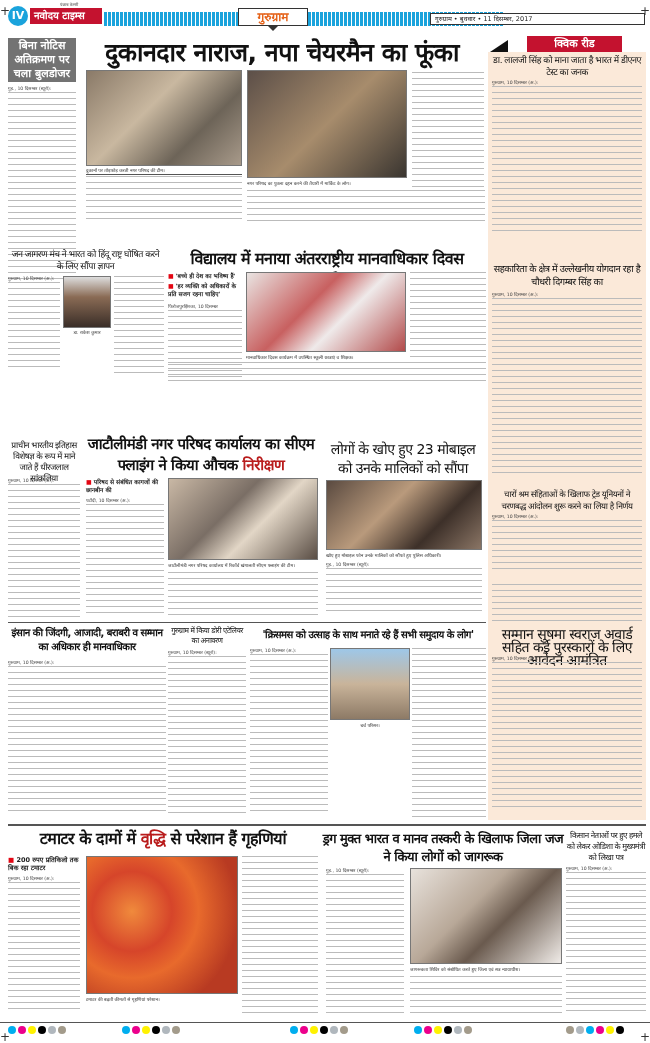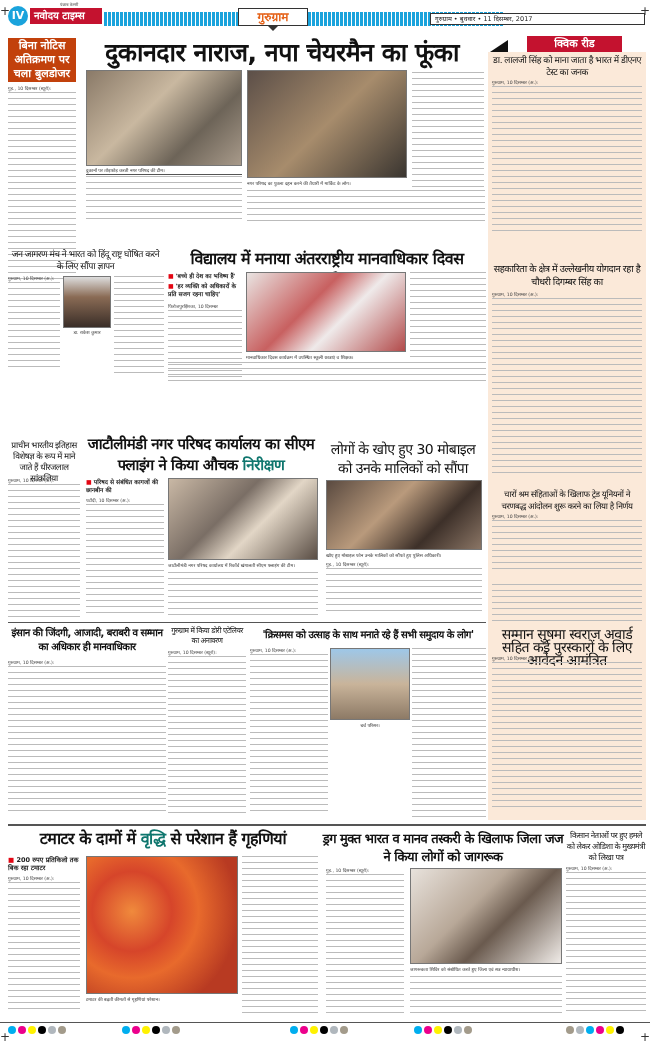--- a/index.html
+++ b/index.html
@@ -10,23 +10,23 @@
   .pgnum { left: 8px; top: 6px; width: 20px; height: 20px; border-radius: 50%; background: #1aa3dc; color: #fff; font-size: 11px; font-weight: bold; text-align: center; line-height: 20px; }
   .brand { left: 30px; top: 8px; width: 72px; height: 16px; background: #c4122f; color: #fff; font-size: 10px; font-weight: bold; line-height: 16px; padding-left: 4px; }
   .brand-sub { left: 60px; top: 2px; font-size: 4px; color: #333; }
   .stripes { left: 104px; top: 12px; width: 400px; height: 14px;
     background: repeating-linear-gradient(90deg, #1aa3dc 0 3px, #fff 3px 4px); }
   .section-tab { left: 238px; top: 8px; width: 70px; height: 18px; background: #fff; border: 1px solid #333; color: #e5631a; font-size: 12px; font-weight: bold; text-align: center; line-height: 16px; }
   .section-arrow { left: 268px; top: 26px; width: 0; height: 0; border-left: 5px solid transparent; border-right: 5px solid transparent; border-top: 5px solid #333; }
   .dateline { left: 430px; top: 13px; width: 215px; height: 12px; border: 1px solid #333; background: #fff; font-size: 6.5px; line-height: 10px; padding-left: 4px; }
   .crop { font-size: 12px; color: #333; }
 
-  .redbox { background: #c2410c; color: #fff; font-weight: bold; text-align: center; }
+  .redbox { background: #737373; color: #fff; font-weight: bold; text-align: center; }
   .hl { font-weight: bold; color: #111; text-align: center; letter-spacing: -0.5px; }
-  .blue { color: #0f766e; }
+  .blue { color: #b91c1c; }
   .body-text { font-size: 4.6px; line-height: 6px; color: #444; text-align: justify; overflow: hidden; }
   .photo { background: linear-gradient(135deg, #8a7a68, #c9b8a0 40%, #6d6458 70%, #a89a8a); border: 1px solid #777; }
   .caption { font-size: 4.6px; color: #333; border-bottom: 1px solid #555; padding-bottom: 1px; }
   .rule { background: #555; height: 1px; }
   .beige { background: #fbe9d9; }
   .quickread { background: #c4122f; color: #fff; font-size: 11px; font-weight: bold; text-align: center; }
   .bullet::before { content: "■ "; color: #e30613; }
   .sub-bullet { font-size: 6px; font-weight: bold; color: #222; line-height: 8px; }
   .filler { color: transparent; background: repeating-linear-gradient(180deg, #bbb 0 1px, transparent 1px 6px); }
   .regmarks { display: flex; gap: 2px; }
@@ -129,21 +129,21 @@
 <div class="abs body-text" style="left:86px;top:498px;width:78px;height:120px;">
   <span>पटौदी, 10 दिसम्बर (अ.):</span>
   <div class="filler" style="height:110px;"></div>
 </div>
 <div class="abs photo" style="left:168px;top:478px;width:150px;height:82px;background:linear-gradient(135deg,#c9b8a5,#7a6e65 40%,#e2d6c6 60%,#5a4e45);"></div>
 <div class="abs caption" style="left:168px;top:562px;width:150px;border:none;">जाटौलीमंडी नगर परिषद कार्यालय में रिकॉर्ड खंगालती सीएम फ्लाइंग की टीम।</div>
 <div class="abs body-text" style="left:168px;top:572px;width:150px;height:46px;">
     <div class="filler" style="height:46px;"></div>
   </div>
 
-<div class="abs hl" style="left:322px;top:440px;width:162px;font-size:14px;line-height:19px;font-weight:normal;">लोगों के खोए हुए 30 मोबाइल को उनके मालिकों को सौंपा</div>
+<div class="abs hl" style="left:322px;top:440px;width:162px;font-size:14px;line-height:19px;font-weight:normal;">लोगों के खोए हुए 23 मोबाइल को उनके मालिकों को सौंपा</div>
 <div class="abs photo" style="left:326px;top:480px;width:156px;height:70px;background:linear-gradient(135deg,#5a4a40,#b99a7c 40%,#3d3029 70%,#8a7565);"></div>
 <div class="abs caption" style="left:326px;top:552px;width:156px;border:none;">खोए हुए मोबाइल फोन उनके मालिकों को सौंपते हुए पुलिस अधिकारी।</div>
 <div class="abs body-text" style="left:326px;top:562px;width:156px;height:56px;">
   <span>गुड़., 10 दिसम्बर (ब्यूरो):</span>
   <div class="filler" style="height:48px;"></div>
 </div>
 
 <div class="abs rule" style="left:8px;top:622px;width:478px;"></div>
 
 <div class="abs hl" style="left:8px;top:626px;width:158px;font-size:10px;line-height:14px;">इंसान की जिंदगी, आजादी, बराबरी व सम्मान का अधिकार ही मानवाधिकार</div>

